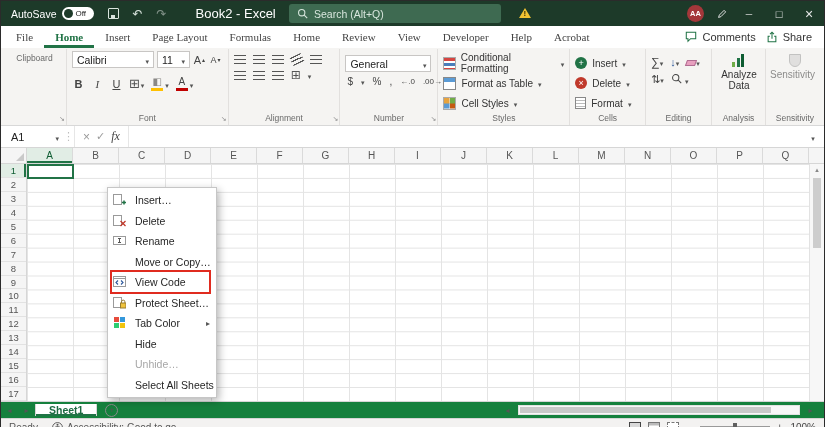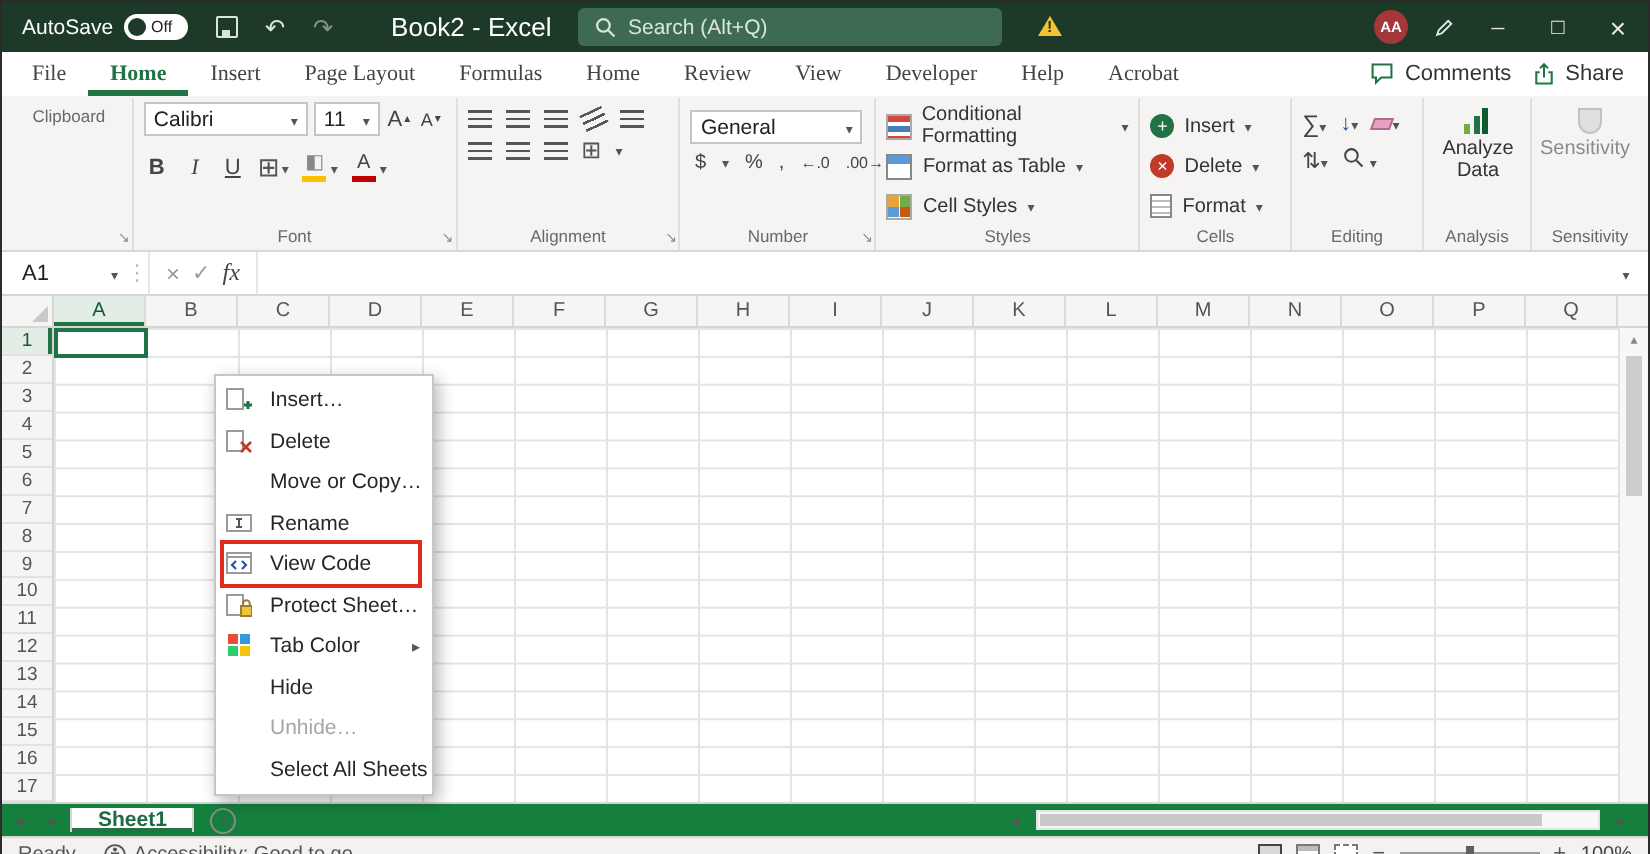--- a/index.html
+++ b/index.html
@@ -485,28 +485,28 @@
       <span class="ctx-label">Insert…</span>
     </div>
     <div class="ctx-item">
       <svg class="ctx-ic" viewBox="0 0 13 13">
           <rect x="0.5" y="1.5" width="8" height="10" fill="#fff" stroke="#9a9a9a"></rect>
           <path d="M7.5 7l5 5M12.5 7l-5 5" stroke="#c0392b" stroke-width="1.3" fill="none"></path>
         </svg>
       <span class="ctx-label">Delete</span>
     </div>
     <div class="ctx-item">
-      <span class="ctx-label">Move or Copy…</span>
-    </div>
-    <div class="ctx-item">
       <svg class="ctx-ic" viewBox="0 0 13 13">
           <rect x="0.5" y="2.5" width="12" height="8" fill="#fff" stroke="#9a9a9a"></rect>
           <path d="M6.5 4.5v4M5 4.5h3M5 8.5h3" stroke="#555" stroke-width="1" fill="none"></path>
         </svg>
       <span class="ctx-label">Rename</span>
+    </div>
+    <div class="ctx-item">
+      <span class="ctx-label">Move or Copy…</span>
     </div>
     <div class="ctx-item">
       <svg class="ctx-ic" viewBox="0 0 13 13">
           <rect x="0.5" y="1.5" width="12" height="10" fill="#fff" stroke="#9a9a9a"></rect>
           <path d="M0.5 3.5h12" stroke="#9a9a9a"></path>
           <path d="M5 5.5L3 7.5l2 2M8 5.5l2 2-2 2" stroke="#2b579a" stroke-width="1.1" fill="none"></path>
         </svg>
       <span class="ctx-label">View Code</span>
       <span class="vc-highlight"></span>
     </div>

